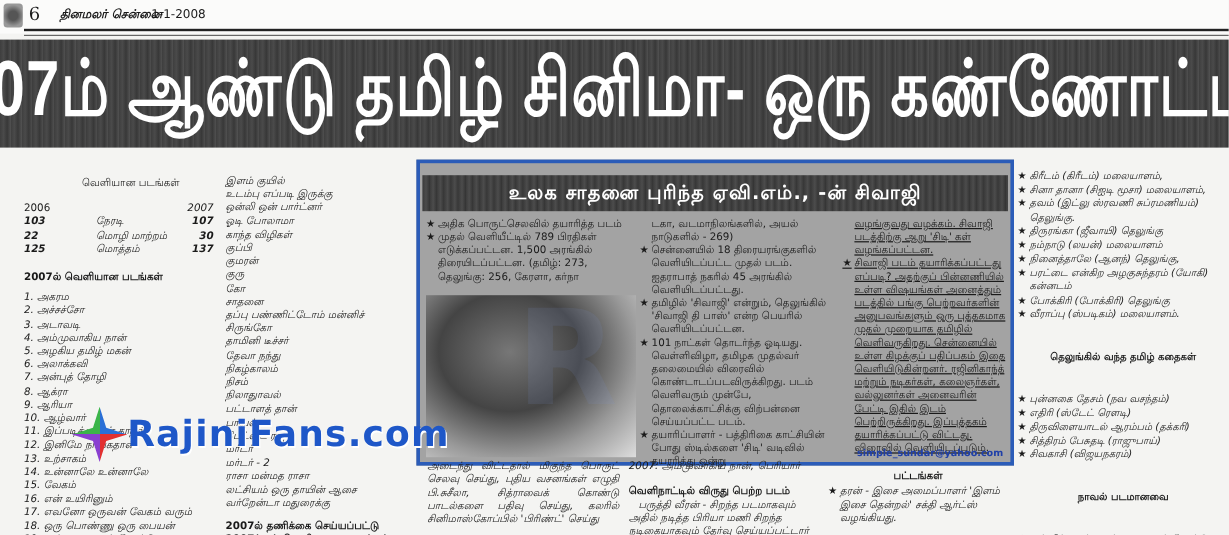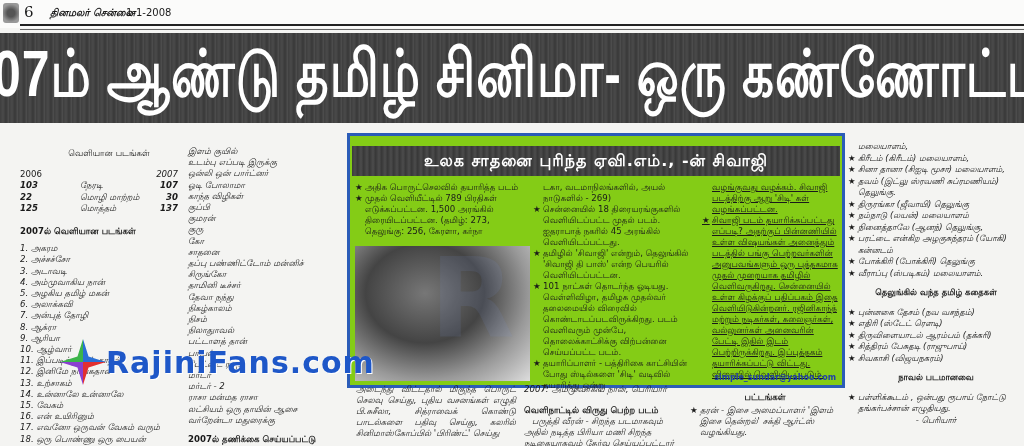--- a/index.html
+++ b/index.html
@@ -17,32 +17,32 @@
   .col1 .hdr { text-align:center; margin-left:20px; }
   .stats { margin-top:10px; }
   .stats .row { display:flex; justify-content:space-between; }
   .stats .row span:nth-child(1){ width:40px; }
   .stats .row span:nth-child(2){ flex:1; padding-left:20px; }
   .stats .row span:nth-child(3){ width:30px; text-align:right;font-style:italic; }
   .bold { font-weight:bold; }
   .it { font-style:italic; }
   .list { margin:6px 0 0 0; padding:0; list-style:none; }
   .col2 { left:188px; top:146px; width:155px; }
-  .box { position:absolute; left:347px; top:133px; width:498px; height:255px; border:3px solid #2b5cb8; background:#84cc16; box-sizing:border-box; }
+  .box { position:absolute; left:347px; top:133px; width:498px; height:255px; border:3px solid #2b5cb8; background:#a3a3a3; box-sizing:border-box; }
   .box-title { position:absolute; left:2px; top:10px; width:488px; height:30px; background:repeating-linear-gradient(90deg,#3a3a3a 0,#4c4c4c 3px,#353535 6px); color:#fff; font-weight:bold; font-size:16px; display:flex; align-items:center; justify-content:center; letter-spacing:1px; }
   .box .bc { position:absolute; top:46px; font-size:8.6px; line-height:11px; }
   .bc1 { left:5px; width:175px; }
   .bc2 { left:183px; width:165px; }
   .bc3 { left:352px; width:140px;text-decoration:underline; }
   .bullet { display:flex; }
   .bullet .s { width:10px; flex:none; }
   .photo { position:absolute; left:5px; top:110px; width:175px; height:135px; background:radial-gradient(ellipse at 40% 35%, #777 0%, #444 40%, #999 70%, #ddd 100%); }
   .email { position:absolute; right:6px; bottom:3px; color:#1f3fa8; font-weight:bold; font-size:8px; }
   .col4 { left:848px; top:141px; width:176px; font-size:8.4px; line-height:11.5px; }
-  .center { text-align:center; font-weight:bold; margin:8px 0; }
+  .center { text-align:center; font-weight:bold; margin:24px 0; }
   .bottom { position:absolute; top:384px; font-size:8.6px; line-height:11px; }
   .bot1 { left:356px; width:160px; text-align:justify; }
   .bot2 { left:524px; width:158px; }
   .bot3 { left:690px; width:150px; }
   .watermark { position:absolute; left:60px; top:339px; display:flex; align-items:center; }
   .star { width:46px; height:46px; background:conic-gradient(#2a6fd6 0 25%,#e23030 0 50%,#8a3fd0 0 75%,#3bb54a 0); clip-path:polygon(50% 0,62% 38%,100% 50%,62% 62%,50% 100%,38% 62%,0 50%,38% 38%); }
   .wm-text { font-family:"DejaVu Sans", sans-serif; font-weight:bold; font-size:30px; color:#1e57c8; letter-spacing:1px; text-shadow:1px 1px 0 #fff; }
   .bg-wm { position:absolute; left:430px; top:235px; font-size:110px; color:rgba(120,150,210,0.12); font-weight:bold; }
 </style>
 </head>
@@ -175,21 +175,20 @@
     <div style="padding-left:10px">வழங்குவது வழக்கம். சிவாஜி படத்திற்கு ஆறு 'சிடி' கள் வழங்கப்பட்டன.</div>
     <div class="bullet">
         <span class="s">★</span>
         <span>சிவாஜி படம் தயாரிக்கப்பட்டது எப்படி? அதற்குப் பின்னணியில் உள்ள விஷயங்கள் அனைத்தும் படத்தில் பங்கு பெற்றவர்களின் அனுபவங்களும் ஒரு புத்தகமாக முதல் முறையாக தமிழில் வெளிவருகிறது. சென்னையில் உள்ள கிழக்குப் பதிப்பகம் இதை வெளியிடுகின்றனர். ரஜினிகாந்த் மற்றும் நடிகர்கள், கலைஞர்கள், வல்லுனர்கள் அனைவரின் பேட்டி இதில் இடம் பெற்றிருக்கிறது. இப்புத்தகம் தயாரிக்கப்பட்டு விட்டது. விரைவில் வெளியிடப்படும்.</span>
       </div>
   </div>
   <div class="email">simple_sundar@yahoo.com</div>
 </div>
 
 <div class="col col4 it">
-  <div style="padding-left:10px">மலையாளம்,</div>
   <div class="bullet">
       <span class="s">★</span>
       <span>கிரீடம் (கிரீடம்) மலையாளம்,</span>
     </div>
   <div class="bullet">
       <span class="s">★</span>
       <span>சினா தானா (சிஐடி மூசா) மலையாளம்,</span>
     </div>
   <div class="bullet">
       <span class="s">★</span>

